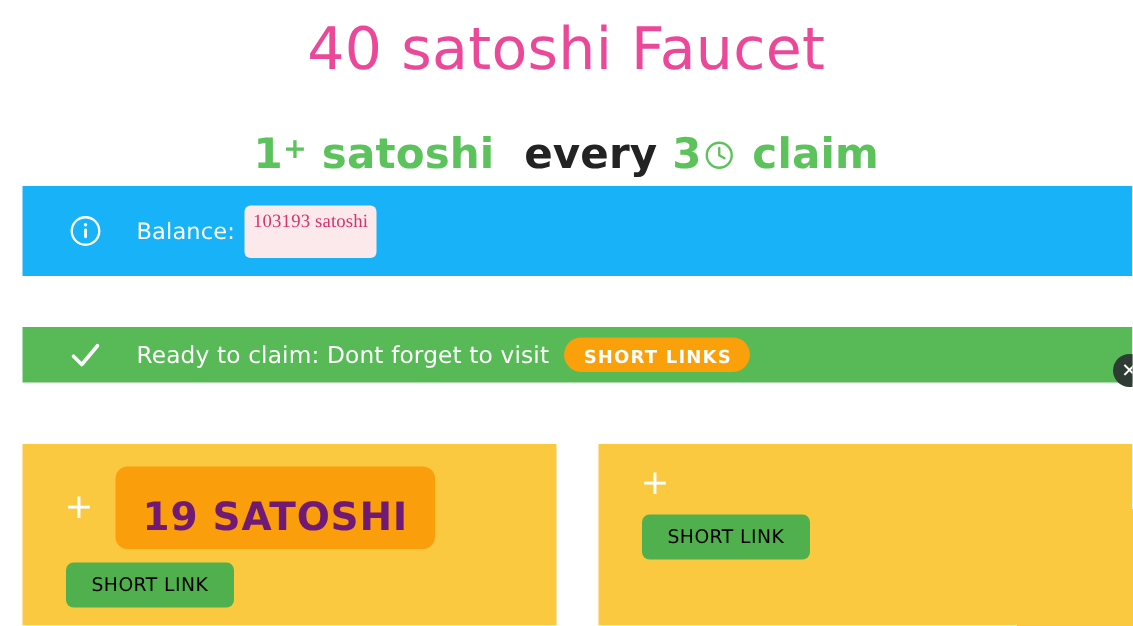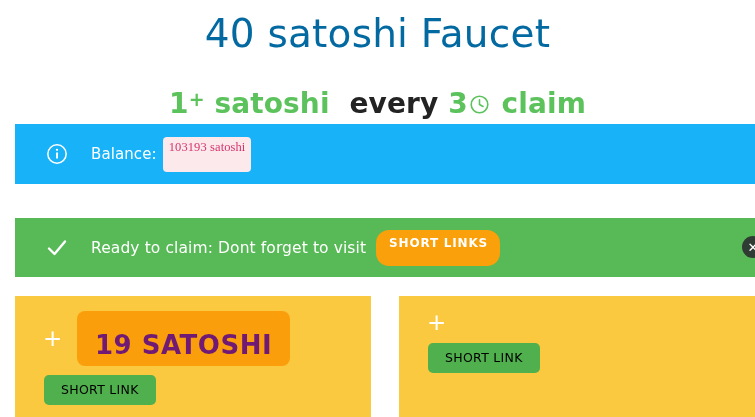--- a/index.html
+++ b/index.html
@@ -16,21 +16,21 @@
   }
 
   
   .page-title {
     margin: 0;
     padding-top: 6px;
     text-align: center;
     font-size: 39px;
     font-weight: 400;
     line-height: 56px;
-    color: #0369a1;
+    color: #ec4899;
     letter-spacing: 0.2px;
   }
 
   .subtitle {
     margin: 0;
     padding-top: 18px;
     text-align: center;
     font-size: 28px;
     font-weight: 600;
     line-height: 38px;
@@ -67,21 +67,21 @@
     align-items: center;
     padding-left: 30px;
   }
   .alert-info {
     top: 124px;
     height: 60px;
     background: #17b2f7;
   }
   .alert-success {
     top: 218px;
-    height: 59px;
+    height: 37px;
     background: #58b957;
   }
   .alert-icon {
     flex: 0 0 auto;
     width: 24px;
     height: 24px;
     margin-right: 22px;
     display: flex;
     align-items: center;
     justify-content: center;
@@ -111,21 +111,21 @@
     text-align: center;
   }
   .pill-badge {
     display: inline-block;
     background: #f9a00b;
     color: #ffffff;
     font-size: 12px;
     font-weight: 700;
     letter-spacing: 0.8px;
     line-height: 14px;
-    padding: 6px 12px 16px 13px;
+    padding: 6px 12px 3px 13px;
     border-radius: 13px;
     margin-left: 10px;
   }
   .alert-close {
     position: absolute;
     right: -9px;
     top: 18px;
     width: 22px;
     height: 22px;
     border-radius: 50%;

